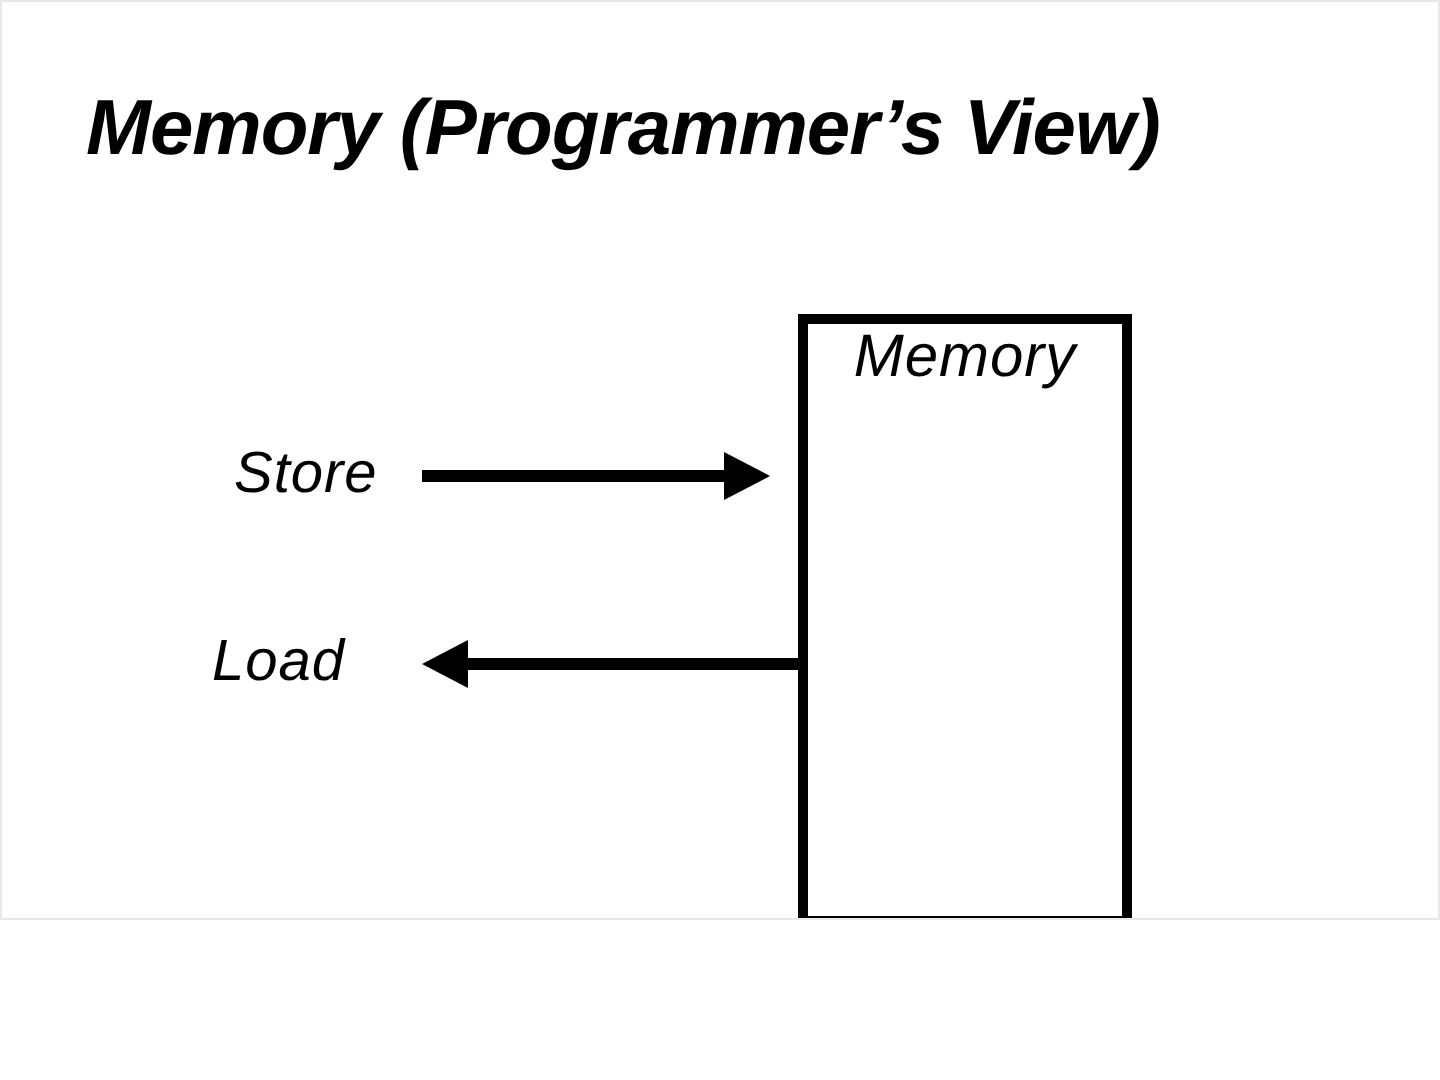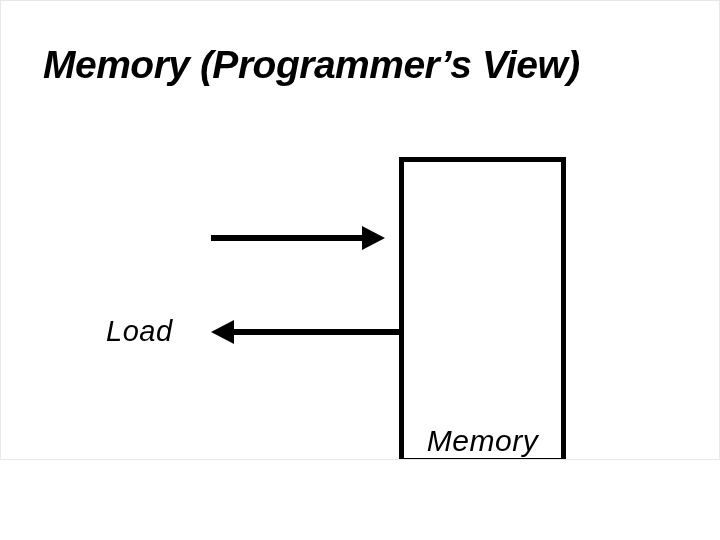--- a/index.html
+++ b/index.html
@@ -29,21 +29,21 @@
   }
   .memory-box {
     position: absolute;
     left: 398px;
     top: 156px;
     width: 167px;
     height: 306px;
     border: 5px solid #000000;
     background: #ffffff;
     display: flex;
-    align-items: flex-end;
+    align-items: flex-start;
     justify-content: center;
   }
   .memory-box-label {
     font-size: 30px;
     font-weight: 400;
     color: #000000;
     letter-spacing: 0.5px;
   }
   .op-label {
     position: absolute;
@@ -83,20 +83,21 @@
     color: #8a8a8a;
   }
 </style>
 </head>
 <body>
 
 <div class="slide">
 
   <div class="slide-title">Memory (Programmer’s View)</div>
 
+  <div class="op-label store-label">Store</div>
 
   <div class="arrow-shaft store-shaft"></div>
   <div class="arrow-head store-head"></div>
 
   <div class="op-label load-label">Load</div>
 
   <div class="arrow-shaft load-shaft"></div>
   <div class="arrow-head load-head"></div>
 
   <div class="memory-box">

